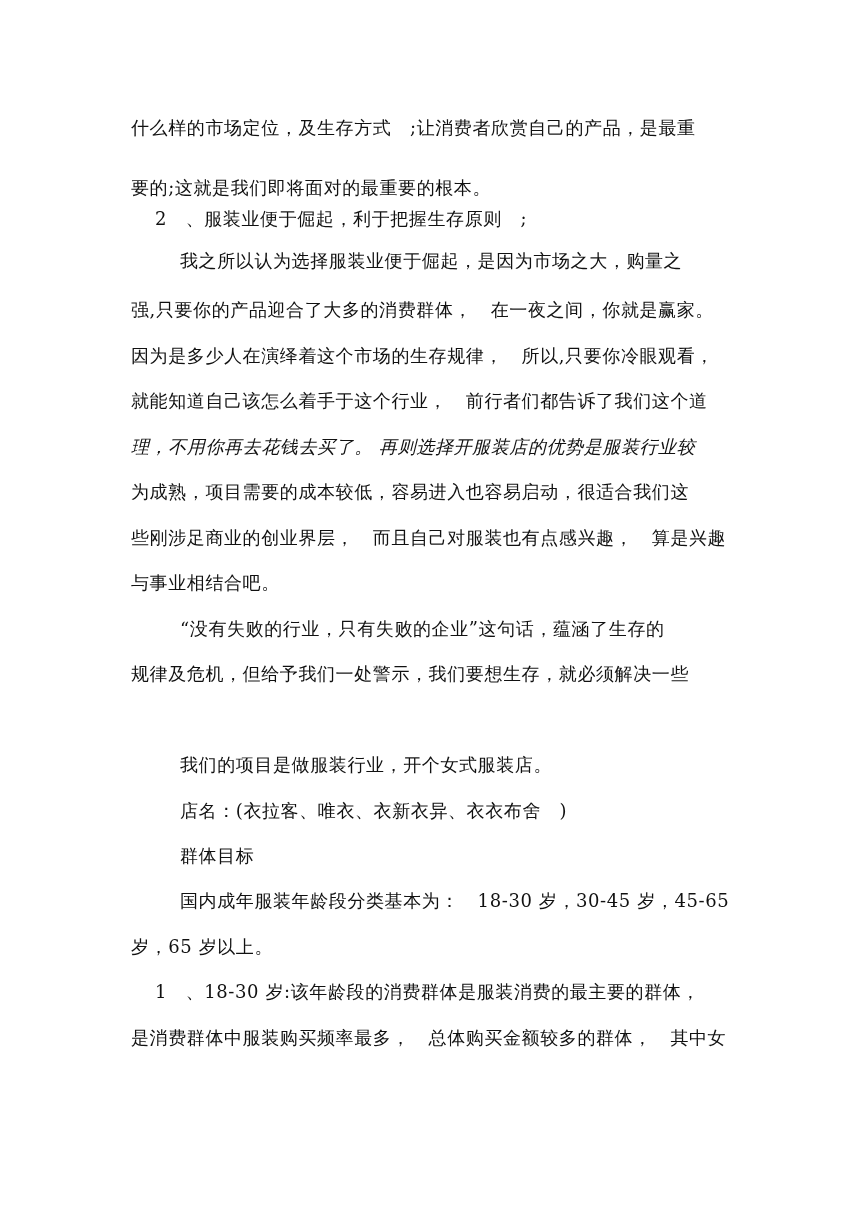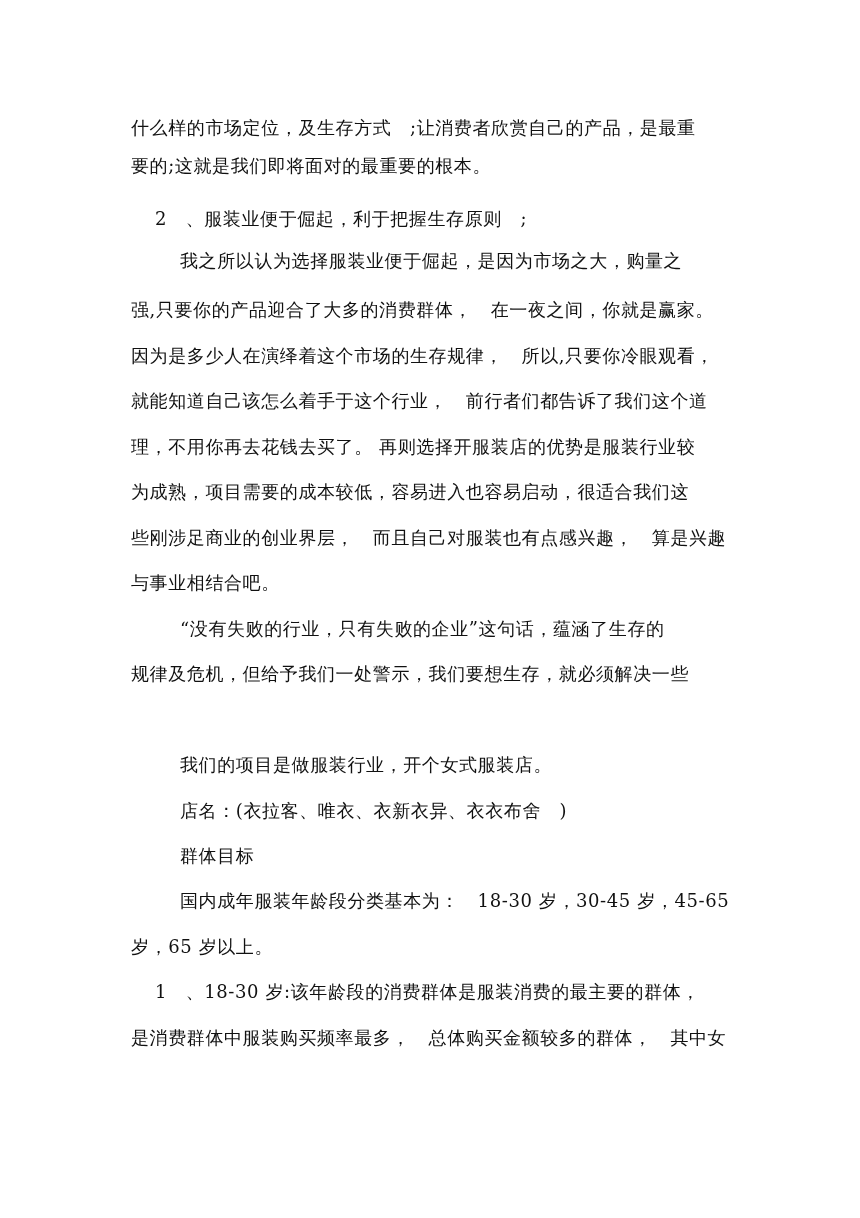--- a/index.html
+++ b/index.html
@@ -16,27 +16,27 @@
       letter-spacing: 0.6px;
     }
     .indent1 { left: 180px; }
     .num { left: 155px; }
   </style>
 </head>
 <body>
 
 <div class="page">
   <div class="line" style="top:116px;">什么样的市场定位，及生存方式　;让消费者欣赏自己的产品，是最重</div>
-  <div class="line" style="top:154px;">要的;这就是我们即将面对的最重要的根本。</div>
+  <div class="line" style="top:176px;">要的;这就是我们即将面对的最重要的根本。</div>
   <div class="line num" style="top:207px;">2　、服装业便于倔起，利于把握生存原则　;</div>
   <div class="line indent1" style="top:249px;">我之所以认为选择服装业便于倔起，是因为市场之大，购量之</div>
   <div class="line" style="top:298px;">强,只要你的产品迎合了大多的消费群体，　在一夜之间，你就是赢家。</div>
   <div class="line" style="top:344px;">因为是多少人在演绎着这个市场的生存规律，　所以,只要你冷眼观看，</div>
   <div class="line" style="top:389px;text-align:right;">就能知道自己该怎么着手于这个行业，　前行者们都告诉了我们这个道</div>
-  <div class="line" style="top:435px;">理，不用你再去花钱去买了。 再则选择开服装店的优势是服装行业较</div>
+  <div class="line" style="top:435px;font-style:italic;">理，不用你再去花钱去买了。 再则选择开服装店的优势是服装行业较</div>
   <div class="line" style="top:480px;">为成熟，项目需要的成本较低，容易进入也容易启动，很适合我们这</div>
   <div class="line" style="top:526px;">些刚涉足商业的创业界层，　而且自己对服装也有点感兴趣，　算是兴趣</div>
   <div class="line" style="top:571px;">与事业相结合吧。</div>
   <div class="line indent1" style="top:617px;">“没有失败的行业，只有失败的企业”这句话，蕴涵了生存的</div>
   <div class="line" style="top:662px;">规律及危机，但给予我们一处警示，我们要想生存，就必须解决一些</div>
   <div class="line indent1" style="top:753px;">我们的项目是做服装行业，开个女式服装店。</div>
   <div class="line indent1" style="top:799px;">店名：(衣拉客、唯衣、衣新衣异、衣衣布舍　)</div>
   <div class="line indent1" style="top:844px;">群体目标</div>
   <div class="line indent1" style="top:889px;">国内成年服装年龄段分类基本为：　18-30 岁，30-45 岁，45-65</div>
   <div class="line" style="top:935px;">岁，65 岁以上。</div>

